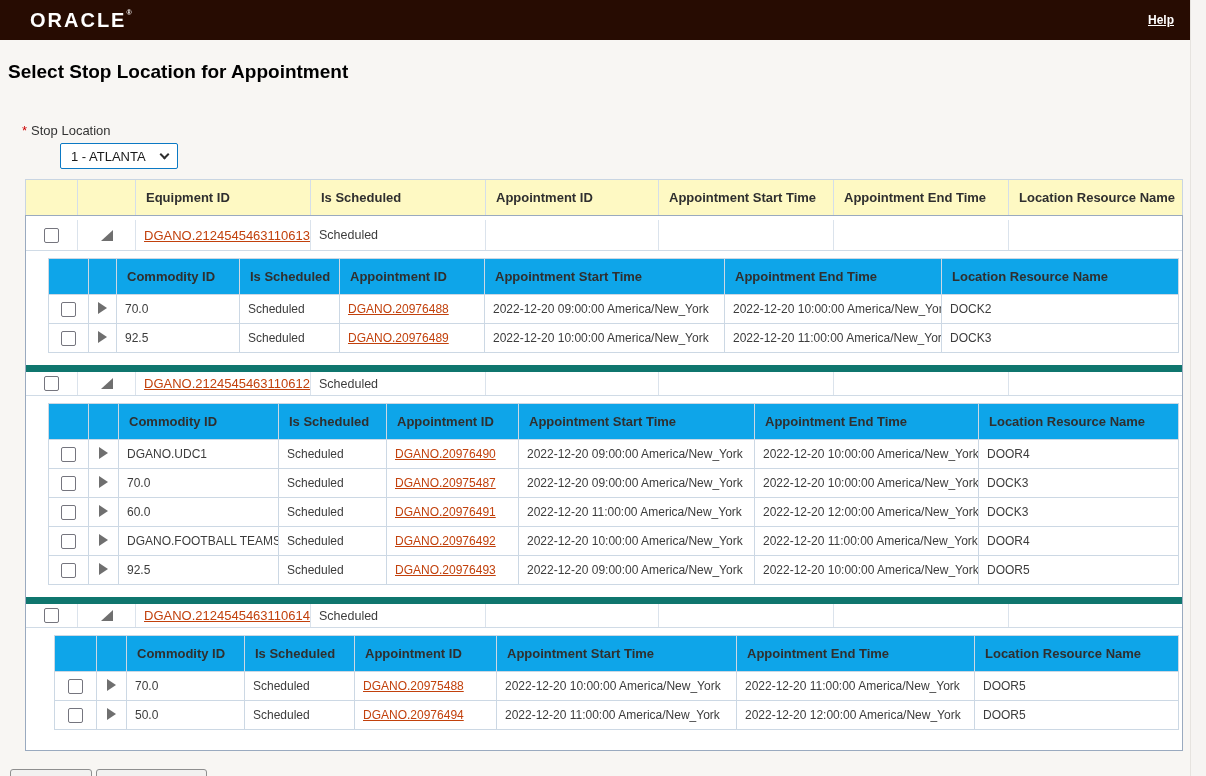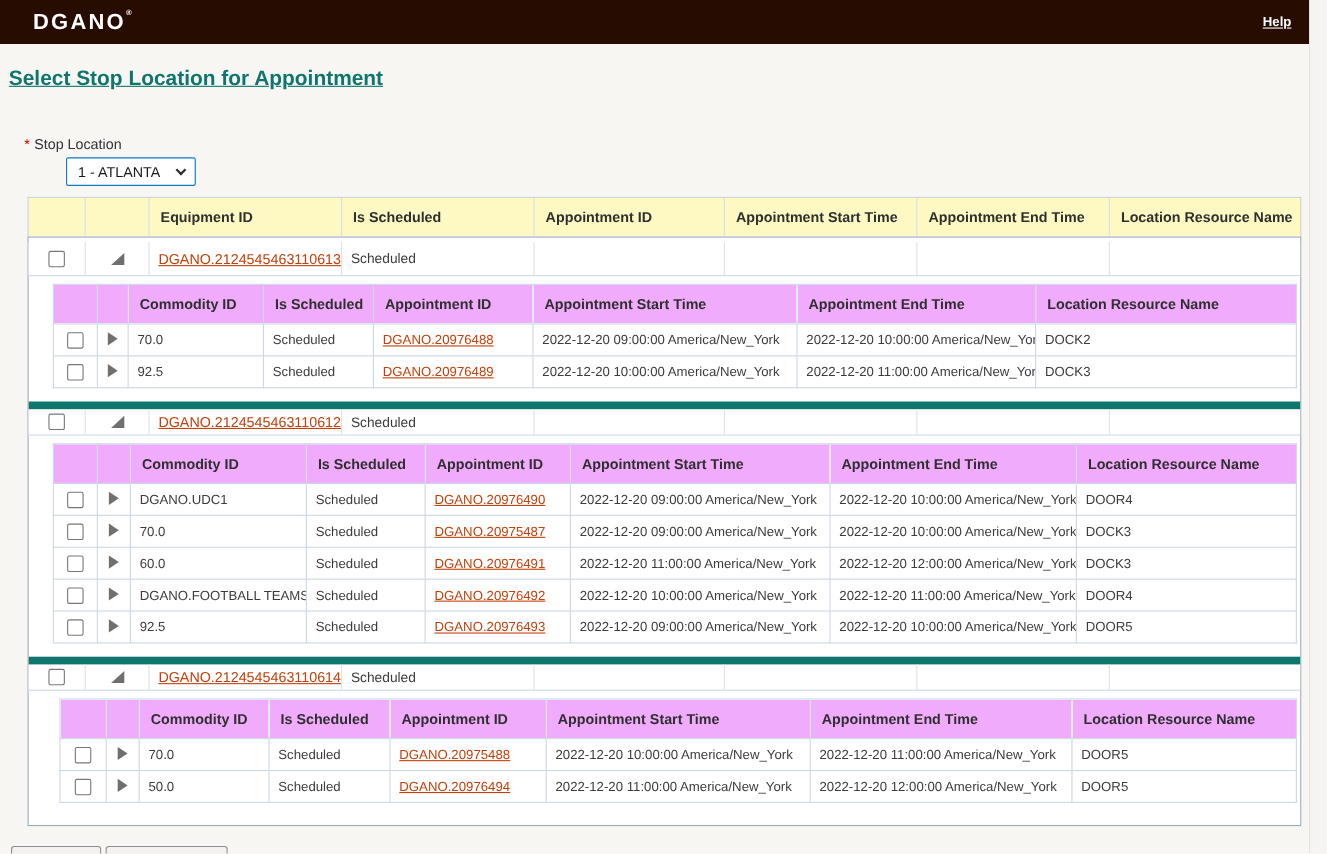--- a/index.html
+++ b/index.html
@@ -23,23 +23,22 @@
     color:#fff; font-weight:bold; font-size:20px; letter-spacing:2px;
     font-family:"Liberation Sans", sans-serif;
   }
   .oracle-logo sup { font-size:7px; letter-spacing:0; vertical-align:top; }
   .help-link {
     color:#fff; font-size:12px; font-weight:bold; text-decoration:underline; cursor:pointer;padding-left:7px;
   }
 
   
   .page-title {
-    font-size:19px; font-weight:bold; color:#0f766e;
+    font-size:19px; font-weight:bold; color:#000000;
     margin:21px 0 0 8px;
-    text-decoration:underline;
   }
 
   
   .field { margin:25px 0 0 22px; }
   .field-label { font-size:13px; color:#333;margin-top:40px; }
   .req { color:#cc0000; margin-right:4px; font-size:13px; }
   .select-wrap { position:relative; display:inline-block; margin:5px 0 0 2px;padding-left:36px; }
   .select-wrap select {
     appearance:none; -webkit-appearance:none;
     border:1px solid #0b79c4; border-radius:2px; background:#fff;
@@ -84,21 +83,21 @@
   table.itbl {
     border-collapse:collapse; table-layout:fixed; background:#fff;
     margin:7px 3px 12px 22px; width:1131px;
   }
   table.itbl.t3 { margin:7px 3px 0 28px; width:1125px; }
   .itbl th, .itbl td {
     border:1px solid #ccd8e4; overflow:hidden; white-space:nowrap;
     text-align:left; vertical-align:middle;
   }
   .itbl th {
-    height:36px; font-size:13px; font-weight:bold; color:#2f2f2f; padding-left:10px; background:#f0abfc;
+    height:36px; font-size:13px; font-weight:bold; color:#2f2f2f; padding-left:10px; background:#0ea5e9;
   }
   .itbl td { height:29px; font-size:12px; color:#3c3c3c; padding-left:8px; }
   .itbl td.c-cb, .itbl th.c-cb, .itbl td.c-tri, .itbl th.c-tri { padding:0; text-align:center; }
 
   
   .cb {
     display:inline-block; width:15px; height:15px; background:#fff;
     border:1px solid #75757e; border-radius:2px; vertical-align:middle; cursor:pointer;
   }
   .tri-c { 
@@ -128,21 +127,21 @@
     background:#f6f4f2; border-left:1px solid #e6e3df;
   }
 </style>
 </head>
 <body>
 
 <div class="viewport">
 <div class="content">
 
   <div class="brandbar">
-    <div class="oracle-logo"><span>DGANO</span><sup>®</sup></div>
+    <div class="oracle-logo"><span>ORACLE</span><sup>®</sup></div>
     <a class="help-link" href="#">Help</a>
   </div>
 
   <div class="page-title">Select Stop Location for Appointment</div>
 
   <div class="field">
     <div class="field-label"><span class="req">*</span><span>Stop Location</span></div>
     <span class="select-wrap">
       <select>
         <option>1 - ATLANTA</option>

